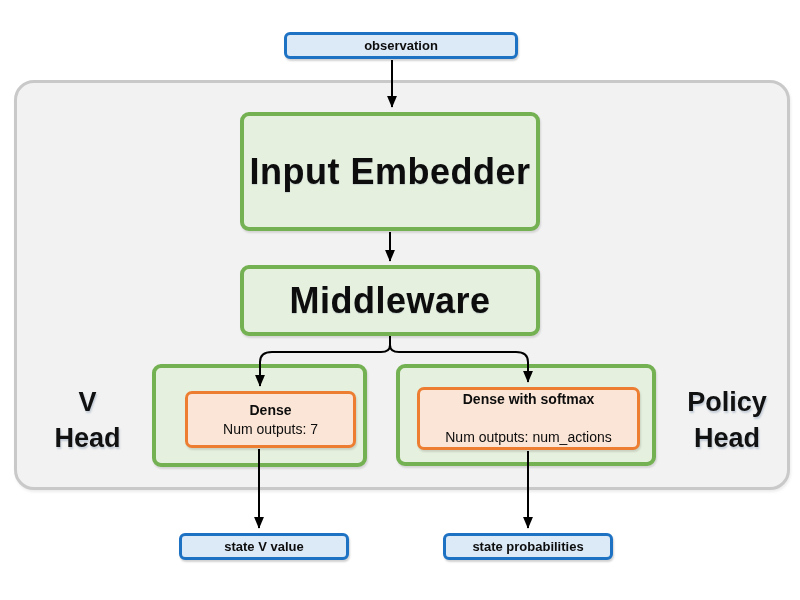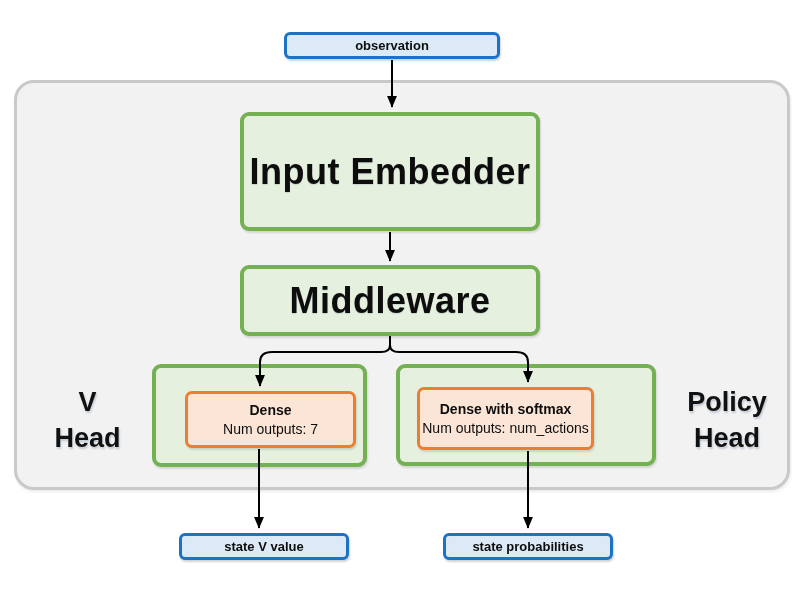--- a/index.html
+++ b/index.html
@@ -74,21 +74,21 @@
   }
   .shadow-txt{text-shadow:0 1px 1px rgba(130,150,175,0.3);}
 </style>
 </head>
 <body>
 
 <div class="canvas">
 
   <div class="container-bg" style="left:14px;top:80px;width:776px;height:410px;"></div>
 
-  <div class="box blue-box" style="left:284px;top:32px;width:216px;height:27px;">
+  <div class="box blue-box" style="left:284px;top:32px;width:234px;height:27px;">
     <span>observation</span>
   </div>
 
   <div class="box green-box big shadow-txt" style="left:240px;top:112px;width:300px;height:119px;">
     <span>Input Embedder</span>
   </div>
 
   <div class="box green-box big shadow-txt" style="left:240px;top:265px;width:300px;height:71px;">
     <span>Middleware</span>
   </div>
@@ -97,21 +97,21 @@
   <div class="box orange-box" style="left:174px;top:391px;width:171px;height:57px;margin-left:11px;">
     <span class="title">Dense</span>
     <span class="subtitle">Num outputs: 7</span>
   </div>
   <div class="head-label" style="left:30px;top:385px;width:115px;">
     <div>V</div>
     <div>Head</div>
   </div>
 
   <div class="box green-box" style="left:396px;top:364px;width:260px;height:102px;"></div>
-  <div class="box orange-box" style="left:417px;top:387px;width:177px;height:63px;">
+  <div class="box orange-box" style="left:417px;top:387px;width:223px;height:63px;justify-content:space-between;">
     <span class="title">Dense with softmax</span>
     <span class="subtitle">Num outputs: num_actions</span>
   </div>
   <div class="head-label" style="left:668px;top:385px;width:118px;">
     <div>Policy</div>
     <div>Head</div>
   </div>
 
   <div class="box blue-box" style="left:179px;top:533px;width:170px;height:27px;">
     <span>state V value</span>

